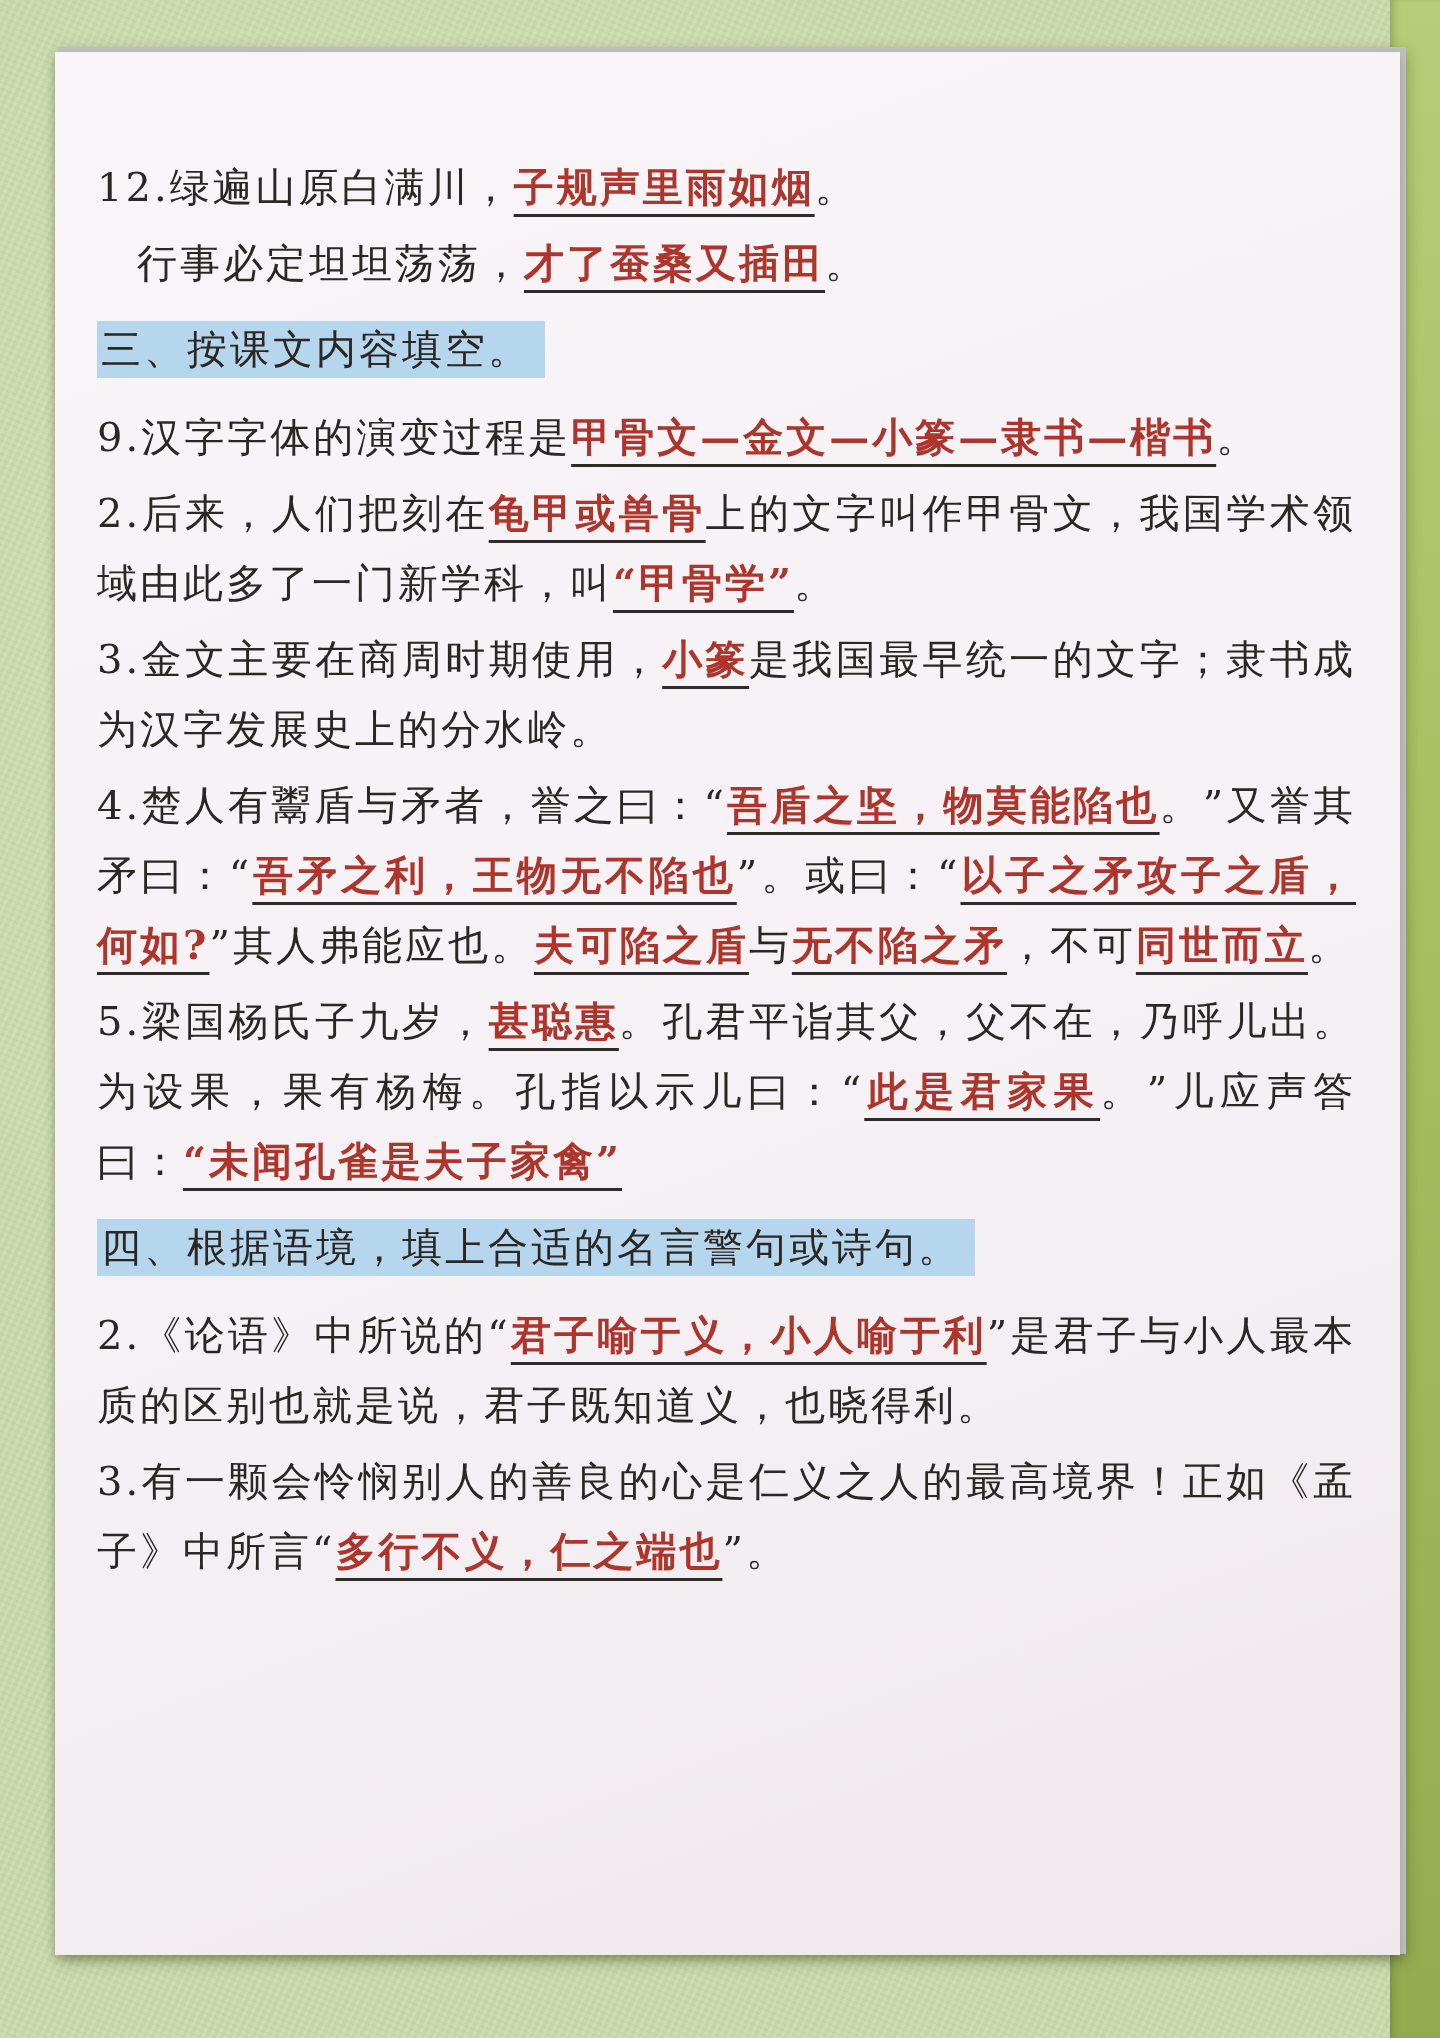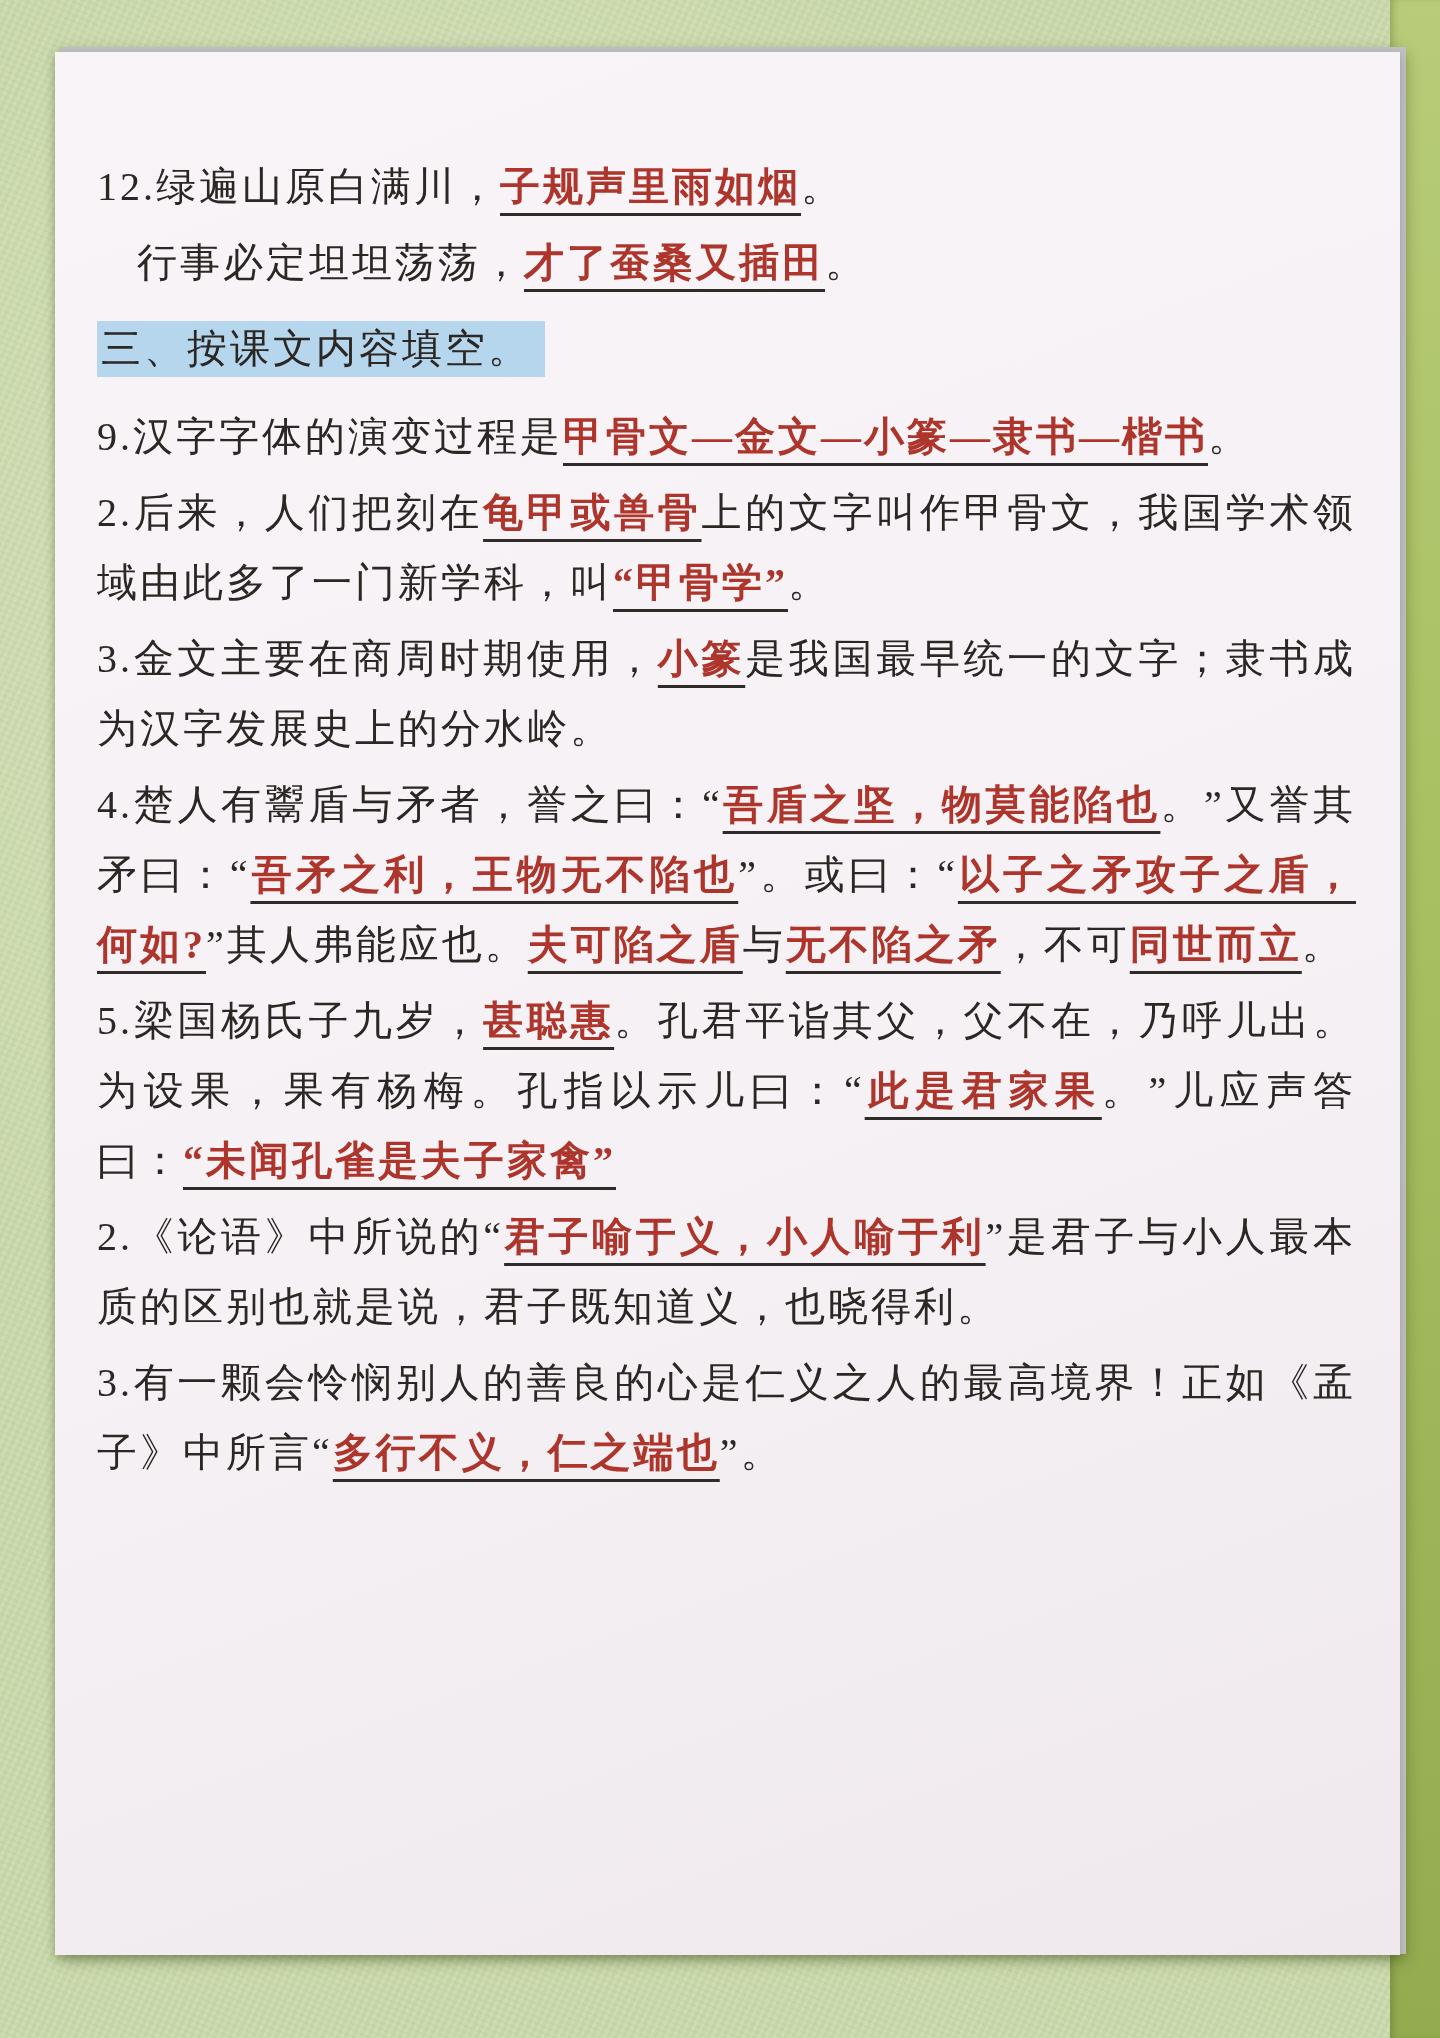--- a/index.html
+++ b/index.html
@@ -39,21 +39,20 @@
     background:linear-gradient(160deg,var(--paper) 0%, #f6f1f5 55%, var(--paper-low) 100%);
     box-shadow:0 3px 8px rgba(70,85,35,0.30);
   }
   .doc{
     padding:100px 44px 0 42px;
     color:var(--ink);
     font-size:40px;
     line-height:70px;
     letter-spacing:3px;
     text-align:justify;
-    font-family:Liberation Serif, serif;
   }
   .line{margin-bottom:6px;}
   .line.indent{padding-left:40px;}
   .header-line{margin:16px 0 18px;}
   .hl{
     background:var(--hl-blue);
     padding:5px 14px 6px 4px;
     -webkit-box-decoration-break:clone;
     box-decoration-break:clone;
   }
@@ -77,16 +76,17 @@
 <div class="paper">
   <div class="doc">
       <div class="line"><span class="plain">12.绿遍山原白满川，</span><span class="ans u">子规声里雨如烟</span><span class="plain">。</span></div>
       <div class="line indent"><span class="plain">行事必定坦坦荡荡，</span><span class="ans u">才了蚕桑又插田</span><span class="plain">。</span></div>
       <div class="line header-line"><span class="hl">三、按课文内容填空。</span></div>
       <div class="line"><span class="plain">9.汉字字体的演变过程是</span><span class="ans u">甲骨文—金文—小篆—隶书—楷书</span><span class="plain">。</span></div>
       <div class="line"><span class="plain">2.后来，人们把刻在</span><span class="ans u">龟甲或兽骨</span><span class="plain">上的文字叫作甲骨文，我国学术领域由此多了一门新学科，叫</span><span class="ans u">“甲骨学”</span><span class="plain">。</span></div>
       <div class="line"><span class="plain">3.金文主要在商周时期使用，</span><span class="ans u">小篆</span><span class="plain">是我国最早统一的文字；隶书成为汉字发展史上的分水岭。</span></div>
       <div class="line"><span class="plain">4.楚人有鬻盾与矛者，誉之曰：“</span><span class="ans u">吾盾之坚，物莫能陷也</span><span class="plain">。”又誉其矛曰：“</span><span class="ans u">吾矛之利，王物无不陷也</span><span class="plain">”。或曰：“</span><span class="ans u">以子之矛攻子之盾，何如?</span><span class="plain">”其人弗能应也。</span><span class="ans u">夫可陷之盾</span><span class="plain">与</span><span class="ans u">无不陷之矛</span><span class="plain">，不可</span><span class="ans u">同世而立</span><span class="plain">。</span></div>
       <div class="line"><span class="plain">5.梁国杨氏子九岁，</span><span class="ans u">甚聪惠</span><span class="plain">。孔君平诣其父，父不在，乃呼儿出。为设果，果有杨梅。孔指以示儿曰：“</span><span class="ans u">此是君家果</span><span class="plain">。”儿应声答曰：</span><span class="ans u">“未闻孔雀是夫子家禽”</span></div>
+      <div class="line header-line"><span class="hl">四、根据语境，填上合适的名言警句或诗句。</span></div>
       <div class="line"><span class="plain">2.《论语》中所说的“</span><span class="ans u">君子喻于义，小人喻于利</span><span class="plain">”是君子与小人最本质的区别也就是说，君子既知道义，也晓得利。</span></div>
       <div class="line"><span class="plain">3.有一颗会怜悯别人的善良的心是仁义之人的最高境界！正如《孟子》中所言“</span><span class="ans u">多行不义，仁之端也</span><span class="plain">”。</span></div>
     </div>
 </div>
 
 </body></html>

